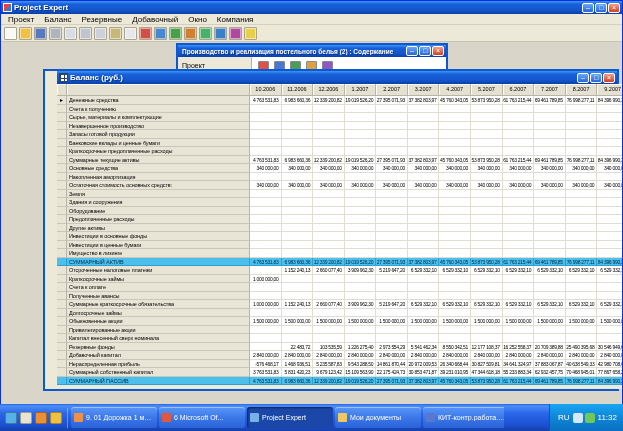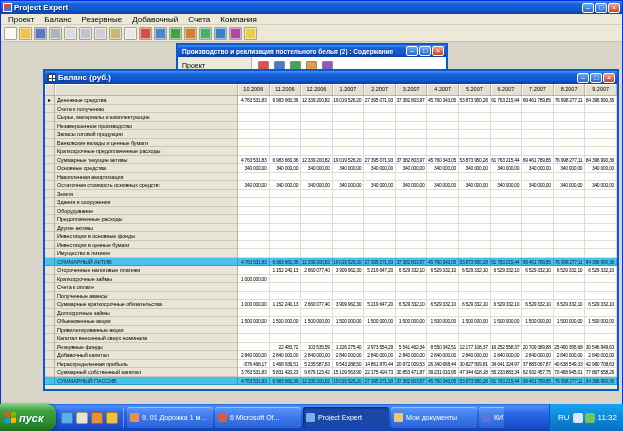--- a/index.html
+++ b/index.html
@@ -42,21 +42,21 @@
   #content-body { display:flex; height:50px; }
   #content-sections { width:74px; background:#ece9d8; border-right:1px solid #b8b4a4;
                       padding:3px 2px 0 4px; }
   .section-label { font-size:7px; color:#000; line-height:11px; white-space:nowrap; }
   #content-icons { flex:1; background:#fff; display:flex; align-items:flex-start;
                    gap:5px; padding:4px 0 0 6px; }
   .content-ico { width:11px; height:11px; border:1px solid #888; border-radius:1px; }
 
   
   #balance-window { position:absolute; left:42px; top:27px; width:576px; height:322px;
-                    background:#ece9d8; border:2px solid #0b58d0; }
+                    background:#ece9d8; border:2px solid #0b58d0;padding-left:12px; }
   #balance-window .titlebar { height:13px; }
   .tbl-ico { width:9px; height:9px; background:#fff; border:1px solid #345;
              background-image:linear-gradient(#345 1px,transparent 1px),
                               linear-gradient(90deg,#345 1px,transparent 1px);
              background-size:4px 4px; flex:0 0 auto; }
   #table-wrap { width:572px; height:305px; background:#ece9d8; overflow:hidden; }
 
   .t-header { display:flex; width:572px; height:12px; }
   .t-corner, .th-label, .th-cell {
       background:#e4e1d2; border-right:1px solid #b8b5a6; border-bottom:1px solid #b8b5a6;
@@ -128,21 +128,21 @@
       <span class="ttl">Project Expert</span>
       <span class="win-btn">–</span>
       <span class="win-btn">□</span>
       <span class="win-btn close">×</span>
     </div>
     <div id="menu-bar">
         <div class="menu-item">Проект</div>
         <div class="menu-item">Баланс</div>
         <div class="menu-item">Резервные</div>
         <div class="menu-item">Добавочный</div>
-        <div class="menu-item">Счета</div>
+        <div class="menu-item">Окно</div>
         <div class="menu-item">Компания</div>
       </div>
     <div id="toolbar">
         <div class="tb-icon" style="background: rgb(248, 248, 244);"></div>
         <div class="tb-icon" style="background: rgb(240, 192, 72);"></div>
         <div class="tb-icon" style="background: rgb(88, 120, 192);"></div>
         <div class="tb-icon" style="background: rgb(176, 180, 188);"></div>
         <div class="tb-icon" style="background: rgb(216, 220, 228);"></div>
         <div class="tb-icon" style="background: rgb(192, 196, 204);"></div>
         <div class="tb-icon" style="background: rgb(204, 208, 216);"></div>
@@ -753,29 +753,20 @@
                 <div class="t-cell">84 396 990,36</div>
               </div>
             </div>
         </div>
       </div>
 
     </div>
   </div>
 
   <div id="taskbar">
-    <div id="start-button">
-      <span id="win-logo">
-          <i></i>
-          <i></i>
-          <i></i>
-          <i></i>
-        </span>
-      <span class="lbl">пуск</span>
-    </div>
     <div id="quick-launch">
         <div class="ql-icon" style="background: rgb(88, 176, 232);"></div>
         <div class="ql-icon" style="background: rgb(232, 228, 208);"></div>
         <div class="ql-icon" style="background: rgb(232, 144, 56);"></div>
         <div class="ql-icon" style="background: rgb(240, 192, 64);"></div>
       </div>
     <div id="taskbar-tasks">
         <div class="task-btn">
           <span class="task-ico" style="background: rgb(240, 144, 72);"></span>
           <span class="task-label">9. 01 Дорожка 1 мех...</span>

